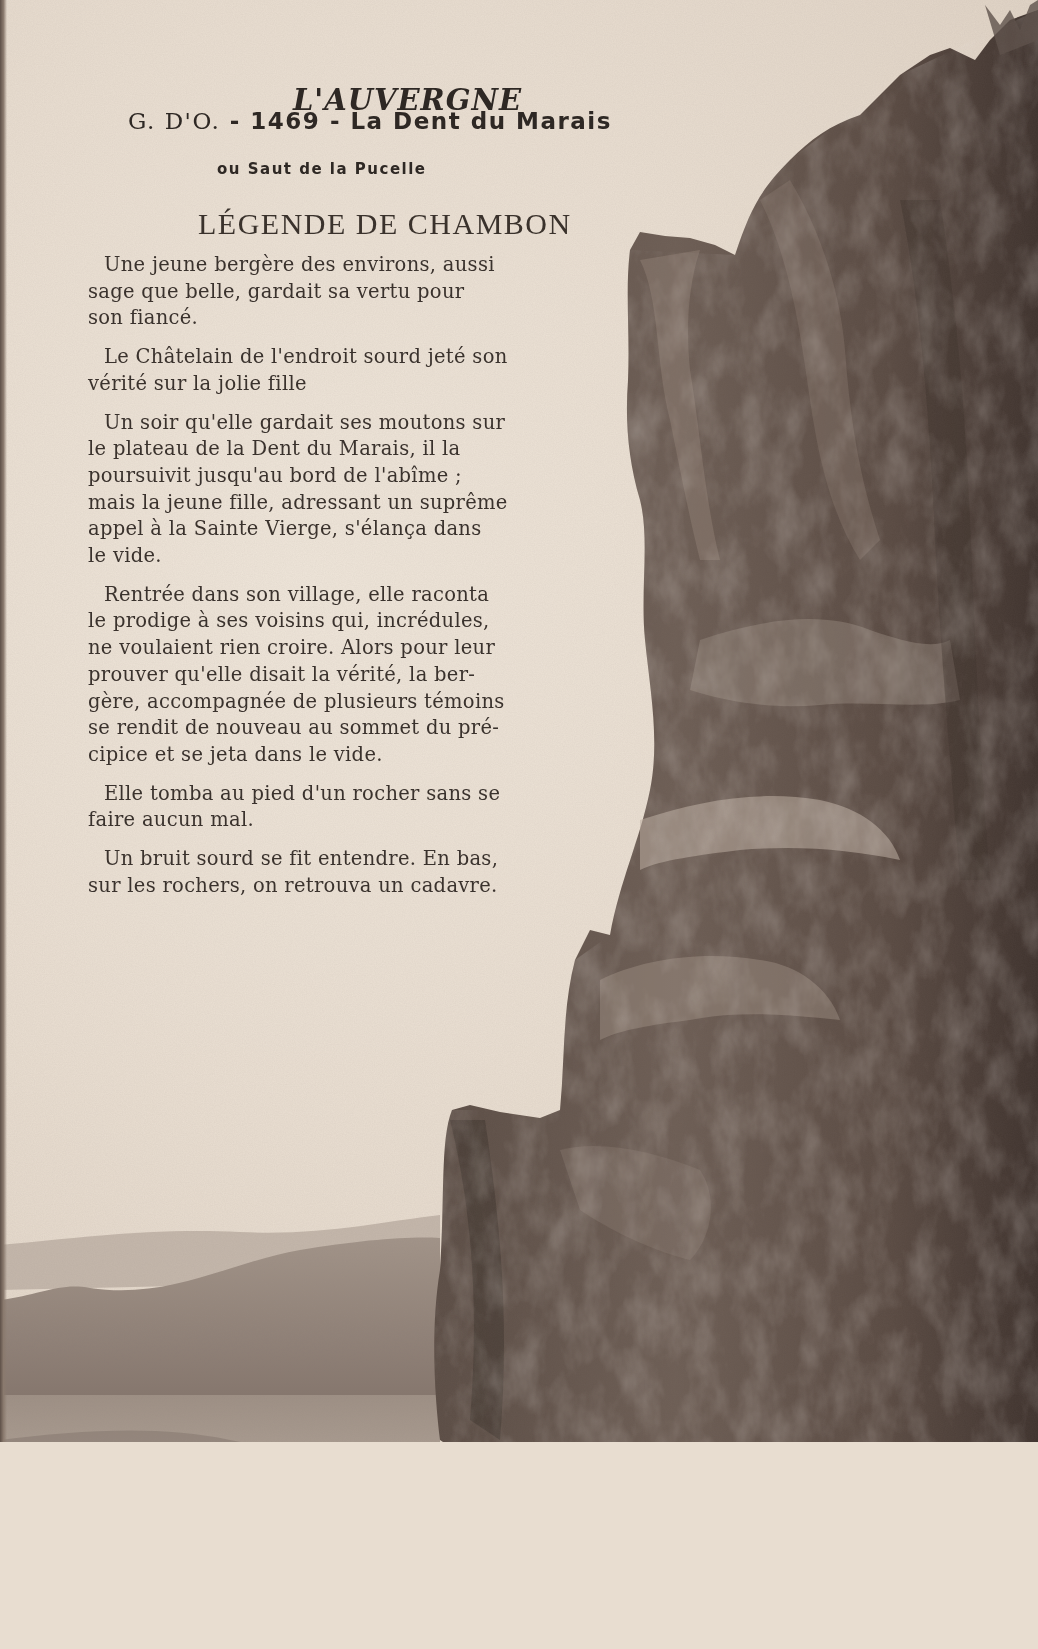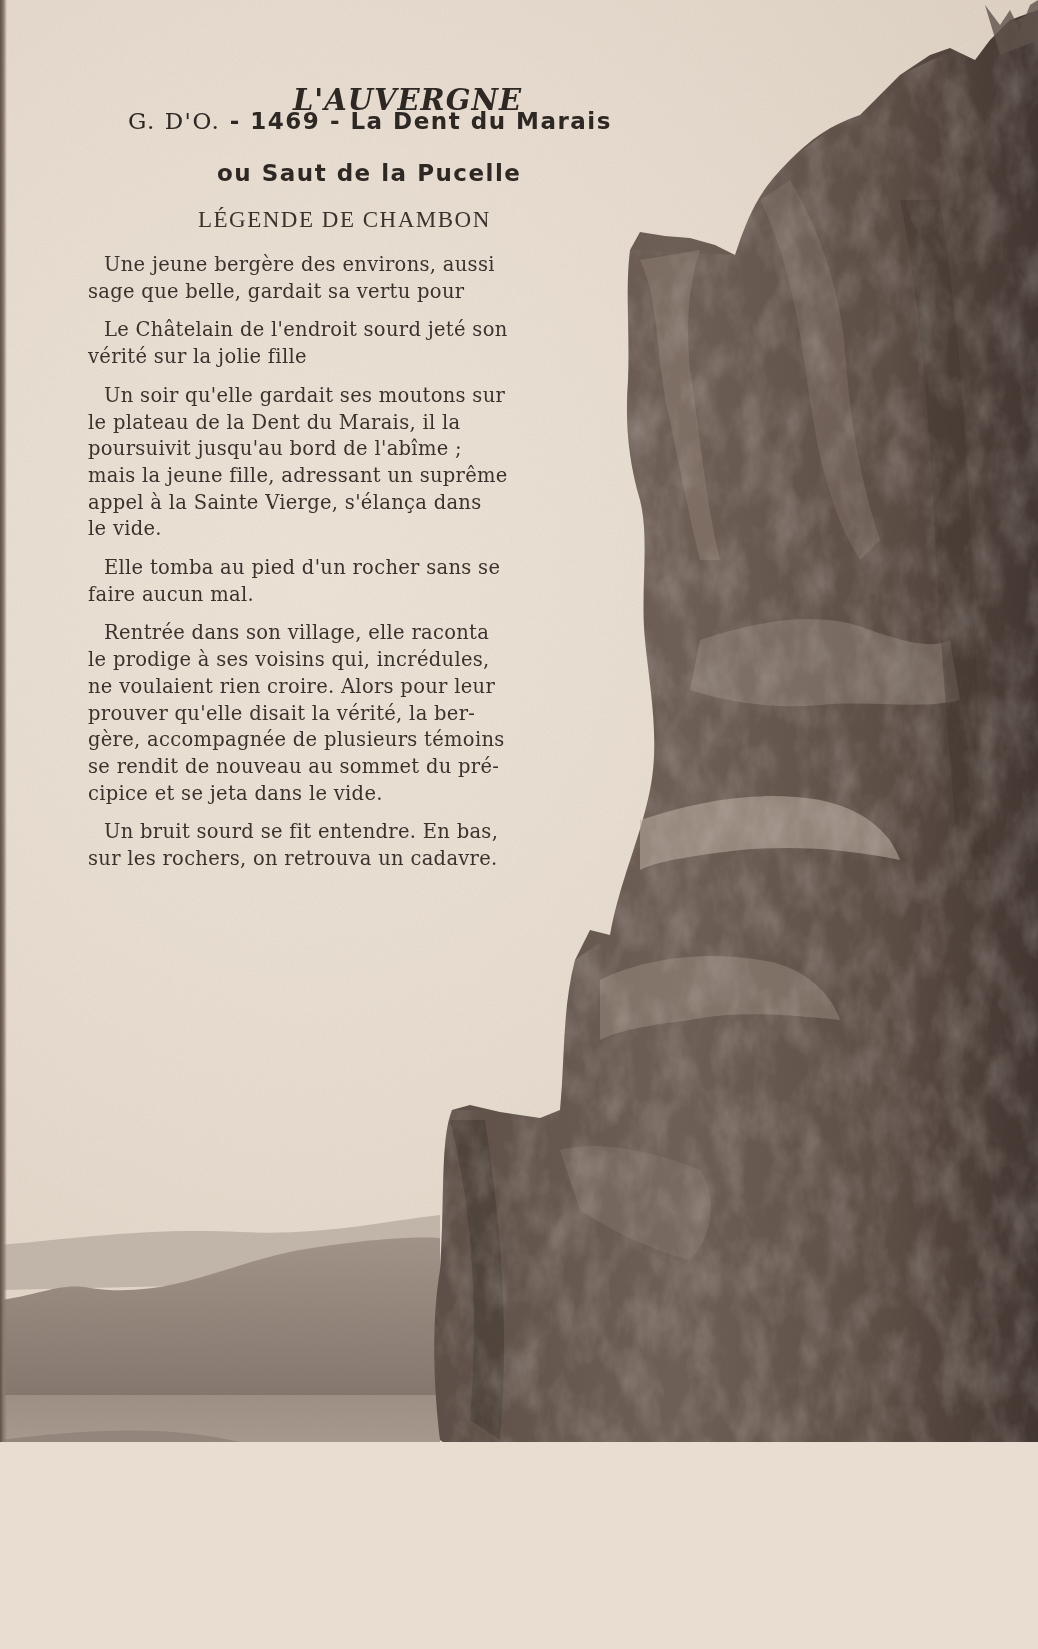--- a/index.html
+++ b/index.html
@@ -25,26 +25,26 @@
     font-size: 29px; letter-spacing: 1px; color: #2e2824; font-weight: bold;
   }
   .subtitle-1 {
     position: absolute; left: 128px; top: 108px;
     font-family: "DejaVu Sans", sans-serif; font-size: 23px; font-weight: bold;
     color: #2e2824; letter-spacing: 1.5px; white-space: nowrap;
   }
   .subtitle-1 .code { font-family: "DejaVu Serif", serif; font-weight: normal; }
   .subtitle-2 {
     position: absolute; left: 217px; top: 160px;
-    font-family: "DejaVu Sans", sans-serif; font-size: 23px; font-weight: bold;
+    font-family: "DejaVu Sans", sans-serif; font-size: 15px; font-weight: bold;
     color: #2e2824; letter-spacing: 1.5px; white-space: nowrap;
   }
   .legend-heading {
     position: absolute; left: 198px; top: 207px;
-    font-family: "Liberation Serif", serif; font-size: 23px;
+    font-family: "Liberation Serif", serif; font-size: 30px;
     color: #3a322c; letter-spacing: 1.5px; white-space: nowrap;
   }
   .story {
     position: absolute; left: 76px; top: 240px; width: 492px;
     font-family: "DejaVu Serif", serif; font-size: 19.5px; line-height: 26.7px;
     color: #3a322d; letter-spacing: 0.3px;
   }
   .story p { margin: 12px; text-align: justify; text-align-last: left; }
   .story p .ln { display: block; white-space: nowrap; }
   .story p .ln.first { padding-left: 16px; }
@@ -135,44 +135,45 @@
     <span>La Dent du Marais</span>
   </div>
   <div class="subtitle-2">ou Saut de la Pucelle</div>
 
   <div class="legend-heading">LÉGENDE DE CHAMBON</div>
 
   <div class="story">
     <p>
       <span class="ln first">Une jeune bergère des environs, aussi</span>
       <span class="ln">sage que belle, gardait sa vertu pour</span>
+      <span class="ln">son fiancé.</span>
     </p>
     <p>
       <span class="ln first">Le Châtelain de l'endroit sourd jeté son</span>
       <span class="ln">vérité sur la jolie fille</span>
     </p>
     <p>
       <span class="ln first">Un soir qu'elle gardait ses moutons sur</span>
       <span class="ln">le plateau de la Dent du Marais, il la</span>
       <span class="ln">poursuivit jusqu'au bord de l'abîme ;</span>
       <span class="ln">mais la jeune fille, adressant un suprême</span>
       <span class="ln">appel à la Sainte Vierge, s'élança dans</span>
       <span class="ln">le vide.</span>
     </p>
     <p>
-      <span class="ln first">Elle tomba au pied d'un rocher sans se</span>
-      <span class="ln">faire aucun mal.</span>
-    </p>
-    <p>
       <span class="ln first">Rentrée dans son village, elle raconta</span>
       <span class="ln">le prodige à ses voisins qui, incrédules,</span>
       <span class="ln">ne voulaient rien croire. Alors pour leur</span>
       <span class="ln">prouver qu'elle disait la vérité, la ber-</span>
       <span class="ln">gère, accompagnée de plusieurs témoins</span>
       <span class="ln">se rendit de nouveau au sommet du pré-</span>
       <span class="ln">cipice et se jeta dans le vide.</span>
     </p>
     <p>
+      <span class="ln first">Elle tomba au pied d'un rocher sans se</span>
+      <span class="ln">faire aucun mal.</span>
+    </p>
+    <p>
       <span class="ln first">Un bruit sourd se fit entendre. En bas,</span>
       <span class="ln">sur les rochers, on retrouva un cadavre.</span>
     </p>
   </div>
 </div>
 
 </body></html>

